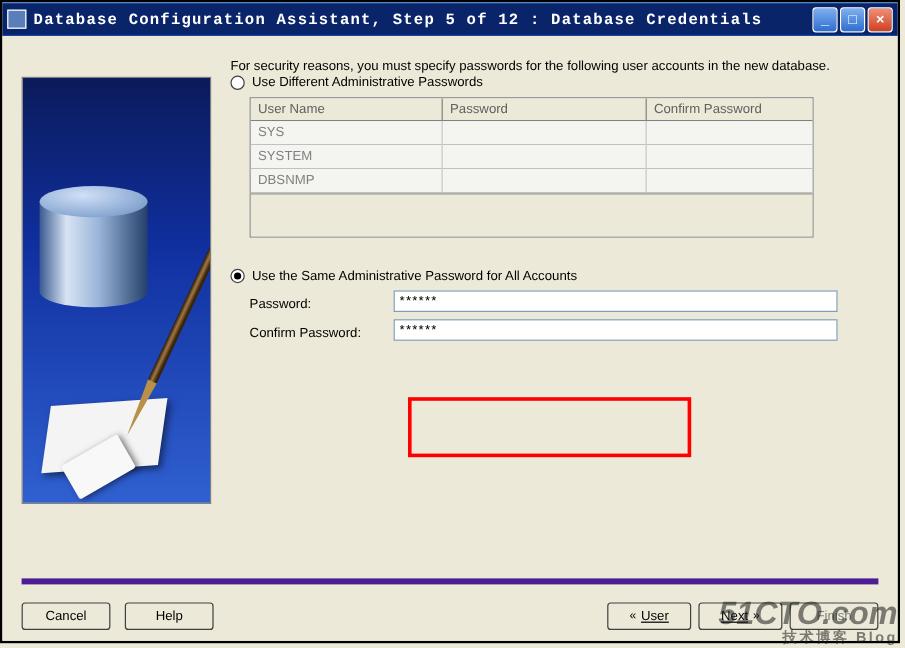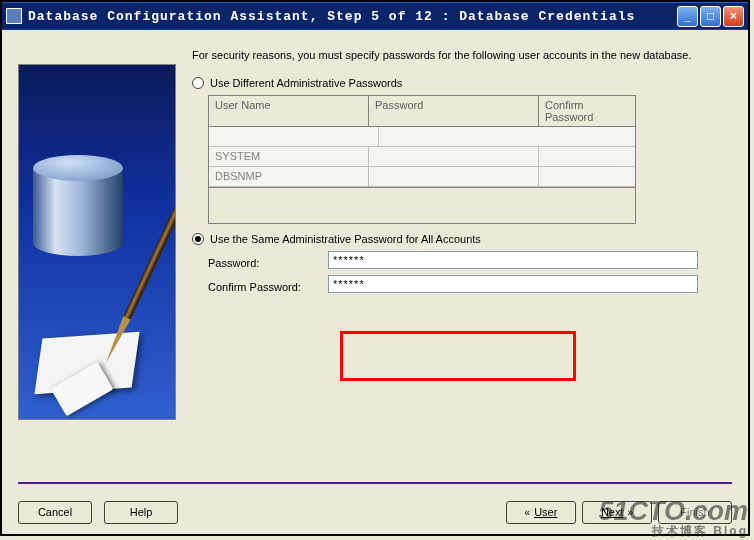--- a/index.html
+++ b/index.html
@@ -104,39 +104,38 @@
   background: #f8f8f8;
   border-radius: 2px;
   transform: rotate(-30deg);
   box-shadow: 2px 2px 5px rgba(0,0,0,.5);
 }
 .content {
   flex: 1;
   padding-top: 6px;
 }
 .instruction {
-  margin-bottom: 14px;
   line-height: 1.4;
 }
 .radio-row {
   display: flex; align-items: flex-start; gap: 6px;
   margin-bottom: 6px;
 }
 .radio {
   width: 12px; height: 12px; border-radius: 50%;
   border: 1px solid #404040; background: #fff;
   display: inline-flex; align-items: center; justify-content: center;
 }
 .radio.checked::after {
   content: ""; width: 6px; height: 6px; border-radius: 50%; background: #000;
 }
 .tbl {
   border: 1px solid #808080;
-  margin: 4px 0 9px 16px;
-  width: 428px;
+  margin: 4px 0 26px 16px;
+  width: 470px;
   background: #fff;
 }
 .tbl-head { display: flex; background: #ece9d8; }
 .tbl-head > div {
   padding: 3px 6px;
   border-right: 1px solid #808080;
   border-bottom: 1px solid #808080;
   color: #606060;
 }
 .tbl-body { }
@@ -167,21 +166,21 @@
   padding: 0 4px;
   letter-spacing: 1px;
 }
 .highlight-box {
   position: absolute;
   border: 3px solid #f00;
   pointer-events: none;
 }
 .footer {
   height: 44px;
-  border-top: 2px solid #4c1d95;
+  border-top: 5px solid #4c1d95;
   margin-top: 20px;
   padding-top: 14px;
   display: flex;
   align-items: center;
 }
 .btn {
   height: 23px;
   min-width: 74px;
   padding: 0 10px;
   background: #ece9d8;
@@ -246,20 +245,21 @@
         </div>
 
         <div class="tbl">
           <div class="tbl-head">
             <div class="c1">User Name</div>
             <div class="c2">Password</div>
             <div class="c3">Confirm Password</div>
           </div>
           <div class="tbl-body">
             <div class="tbl-row">
+              <div class="c1">SYS</div>
               <div class="c2"></div>
               <div class="c3"></div>
             </div>
             <div class="tbl-row">
               <div class="c1">SYSTEM</div>
               <div class="c2"></div>
               <div class="c3"></div>
             </div>
             <div class="tbl-row">
               <div class="c1">DBSNMP</div>

